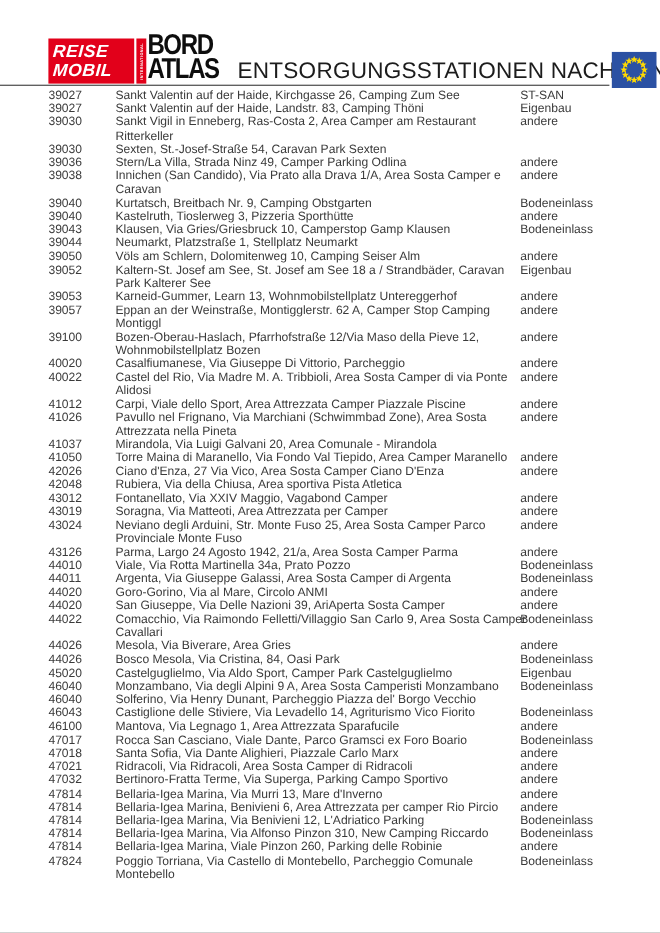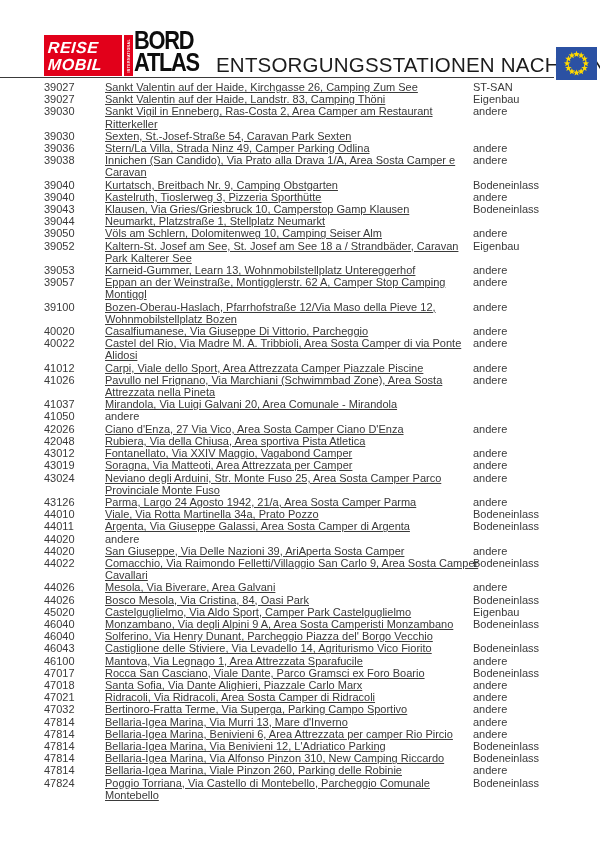--- a/index.html
+++ b/index.html
@@ -56,21 +56,21 @@
   .rows{
     position:absolute; left:0; top:81px; width:600px;
   }
   .row{
     display:grid;
     grid-template-columns:61px 368px 1fr;
     padding:0 43px 0 44px;
     font-size:11px; line-height:12.2px;
   }
   .row .code{white-space:nowrap;}
-  .row .addr{white-space:pre;text-decoration:underline;}
+  .row .addr{white-space:pre;}
   .row .type{text-align:left; white-space:nowrap;}
 </style>
 </head>
 <body>
 
 <div class="page">
 
   <div class="logo-rm">
     <span class="rm-line">REISE</span>
     <span class="rm-line">MOBIL</span>
@@ -211,20 +211,21 @@
 Attrezzata nella Pineta</span>
         <span class="type">andere</span>
       </div>
       <div class="row">
         <span class="code">41037</span>
         <span class="addr">Mirandola, Via Luigi Galvani 20, Area Comunale - Mirandola</span>
         <span class="type"></span>
       </div>
       <div class="row">
         <span class="code">41050</span>
+        <span class="addr">Torre Maina di Maranello, Via Fondo Val Tiepido, Area Camper Maranello</span>
         <span class="type">andere</span>
       </div>
       <div class="row">
         <span class="code">42026</span>
         <span class="addr">Ciano d'Enza, 27 Via Vico, Area Sosta Camper Ciano D'Enza</span>
         <span class="type">andere</span>
       </div>
       <div class="row">
         <span class="code">42048</span>
         <span class="addr">Rubiera, Via della Chiusa, Area sportiva Pista Atletica</span>
@@ -256,36 +257,37 @@
         <span class="addr">Viale, Via Rotta Martinella 34a, Prato Pozzo</span>
         <span class="type">Bodeneinlass</span>
       </div>
       <div class="row">
         <span class="code">44011</span>
         <span class="addr">Argenta, Via Giuseppe Galassi, Area Sosta Camper di Argenta</span>
         <span class="type">Bodeneinlass</span>
       </div>
       <div class="row">
         <span class="code">44020</span>
+        <span class="addr">Goro-Gorino, Via al Mare, Circolo ANMI</span>
         <span class="type">andere</span>
       </div>
       <div class="row">
         <span class="code">44020</span>
         <span class="addr">San Giuseppe, Via Delle Nazioni 39, AriAperta Sosta Camper</span>
         <span class="type">andere</span>
       </div>
       <div class="row">
         <span class="code">44022</span>
         <span class="addr">Comacchio, Via Raimondo Felletti/Villaggio San Carlo 9, Area Sosta Camper
 Cavallari</span>
         <span class="type">Bodeneinlass</span>
       </div>
       <div class="row">
         <span class="code">44026</span>
-        <span class="addr">Mesola, Via Biverare, Area Galvani</span>
+        <span class="addr">Mesola, Via Biverare, Area Gries</span>
         <span class="type">andere</span>
       </div>
       <div class="row">
         <span class="code">44026</span>
         <span class="addr">Bosco Mesola, Via Cristina, 84, Oasi Park</span>
         <span class="type">Bodeneinlass</span>
       </div>
       <div class="row">
         <span class="code">45020</span>
         <span class="addr">Castelguglielmo, Via Aldo Sport, Camper Park Castelguglielmo</span>

